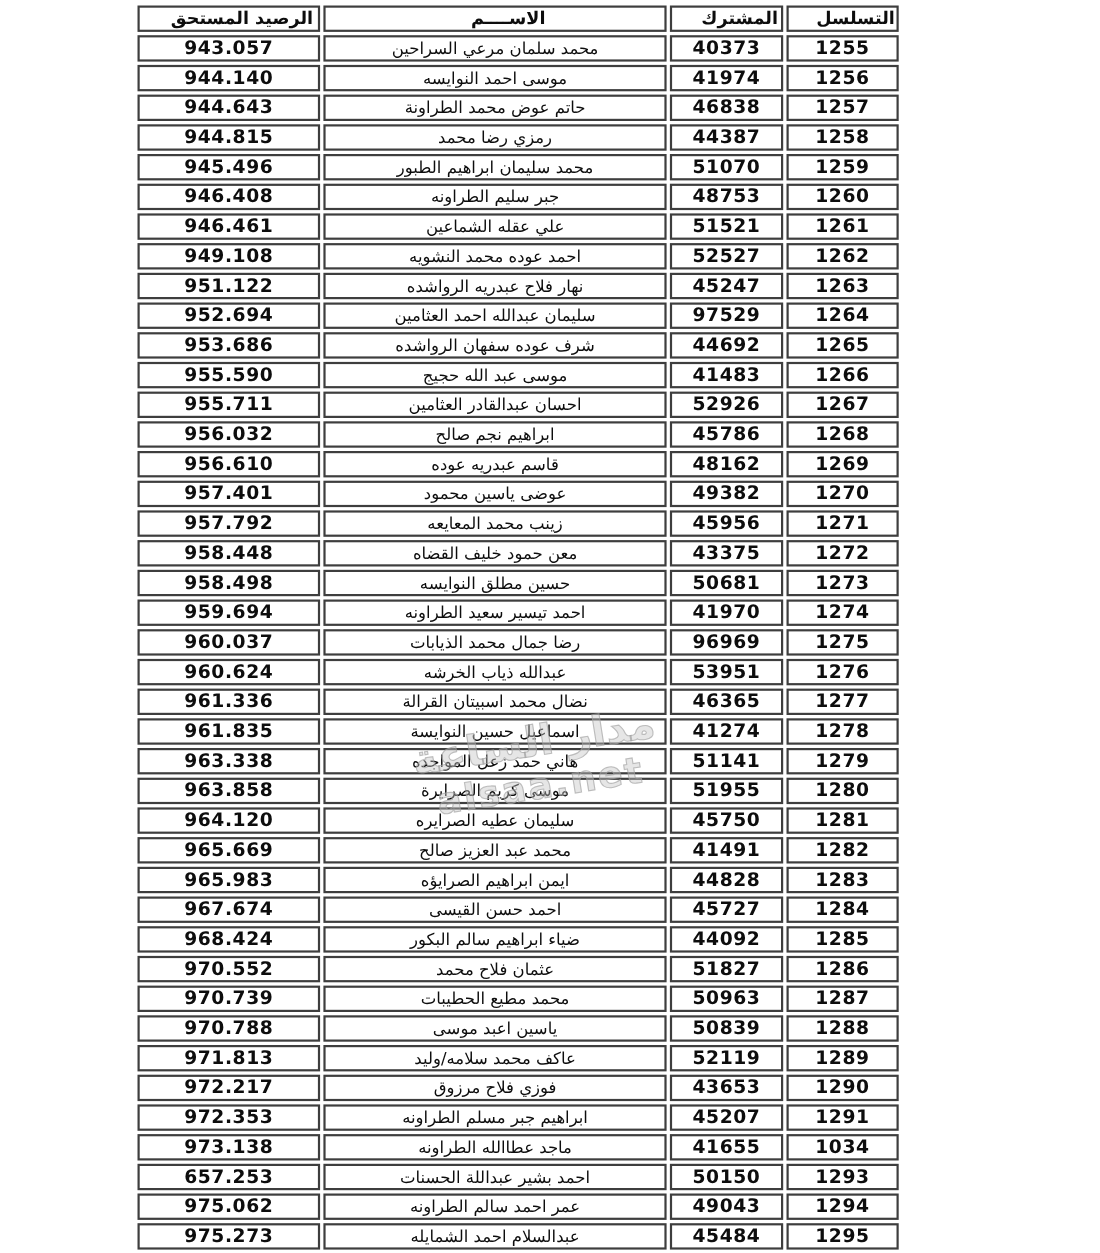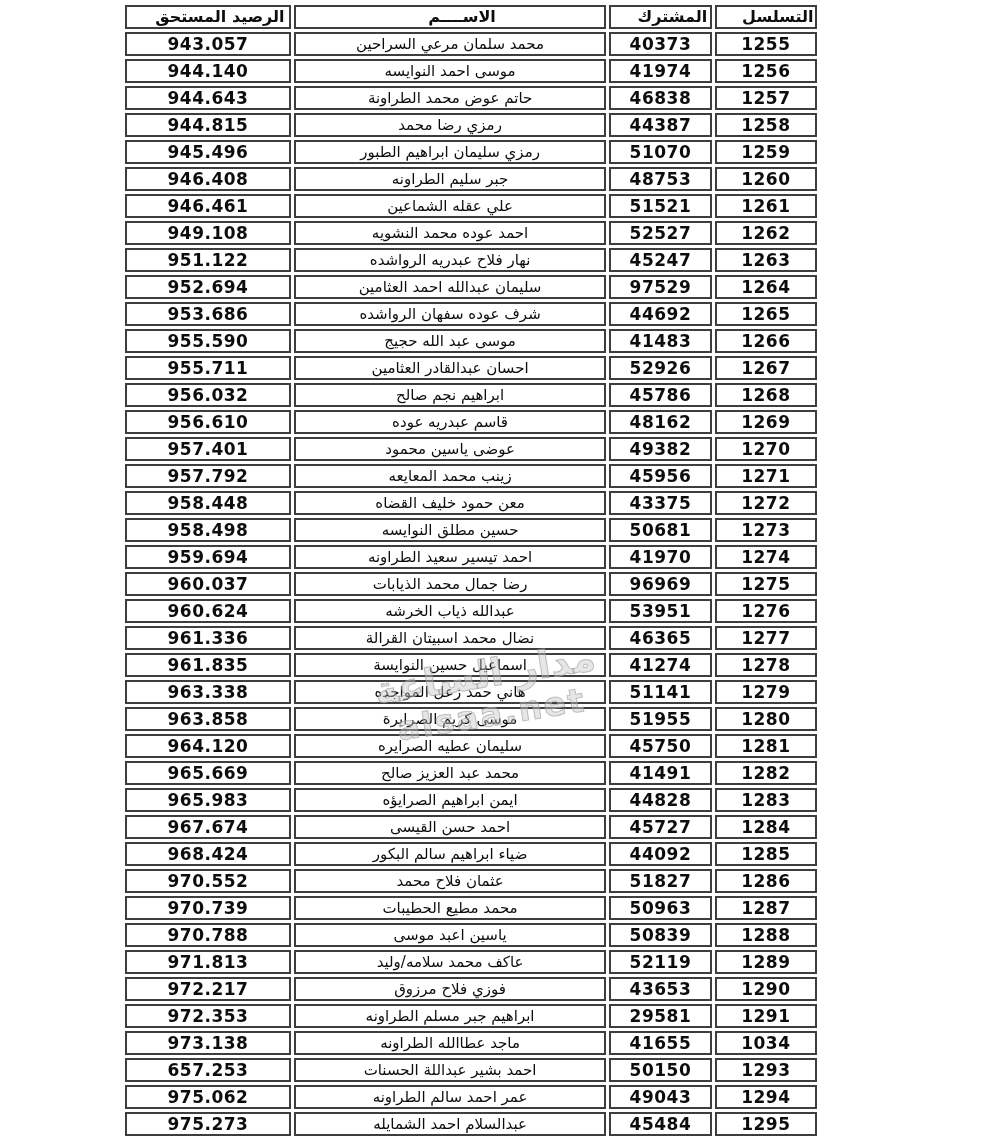--- a/index.html
+++ b/index.html
@@ -97,21 +97,21 @@
   <tr>
     <td class="num">1258</td>
     <td class="num">44387</td>
     <td class="name">رمزي رضا محمد</td>
     <td class="num">944.815</td>
   </tr>
 
   <tr>
     <td class="num">1259</td>
     <td class="num">51070</td>
-    <td class="name">رمزي سليمان ابراهيم الطبور</td>
+    <td class="name">محمد سليمان ابراهيم الطبور</td>
     <td class="num">945.496</td>
   </tr>
 
   <tr>
     <td class="num">1260</td>
     <td class="num">48753</td>
     <td class="name">جبر سليم الطراونه</td>
     <td class="num">946.408</td>
   </tr>
 
@@ -320,21 +320,21 @@
 
   <tr>
     <td class="num">1290</td>
     <td class="num">43653</td>
     <td class="name">فوزي فلاح مرزوق</td>
     <td class="num">972.217</td>
   </tr>
 
   <tr>
     <td class="num">1291</td>
-    <td class="num">29581</td>
+    <td class="num">45207</td>
     <td class="name">ابراهيم جبر مسلم الطراونه</td>
     <td class="num">972.353</td>
   </tr>
 
   <tr>
     <td class="num">1034</td>
     <td class="num">41655</td>
     <td class="name">ماجد عطاالله الطراونه</td>
     <td class="num">973.138</td>
   </tr>

